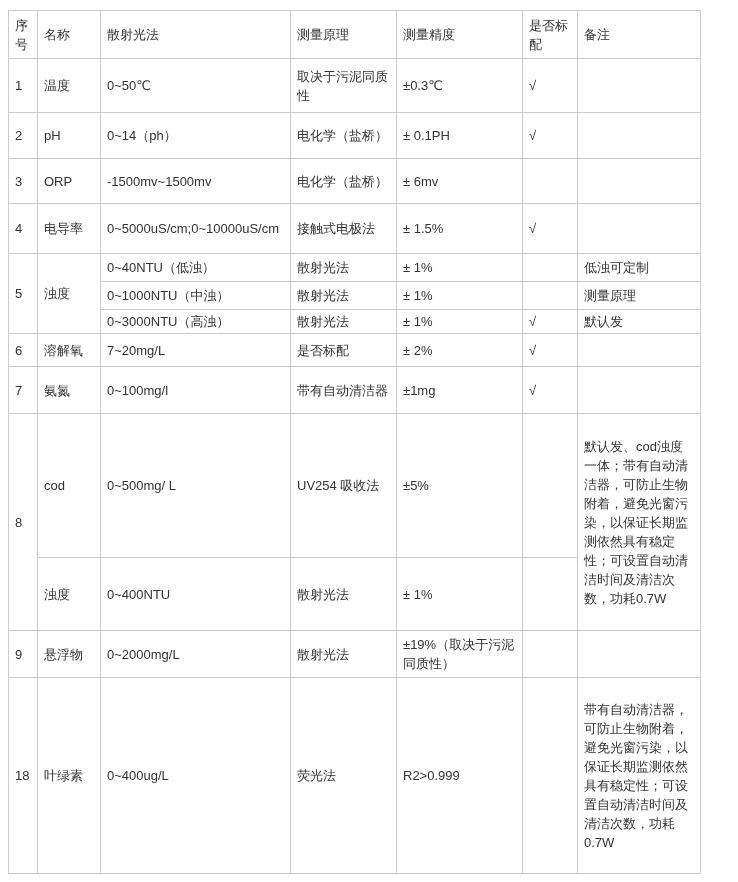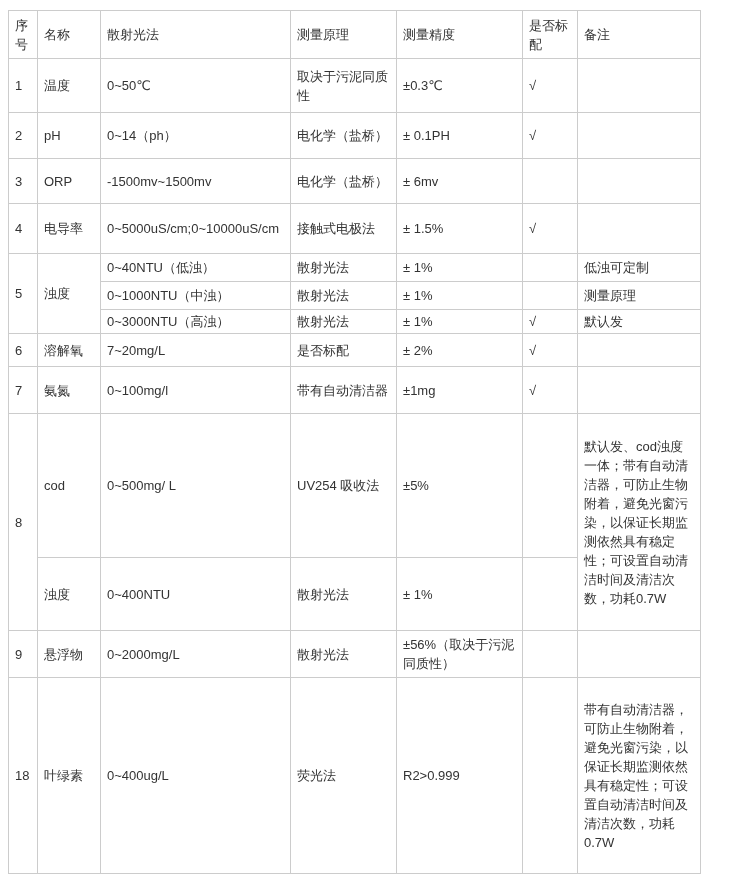--- a/index.html
+++ b/index.html
@@ -159,21 +159,21 @@
     <td>散射光法</td>
     <td>± 1%</td>
     <td></td>
   </tr>
 
   <tr style="height:47px">
     <td>9</td>
     <td>悬浮物</td>
     <td>0~2000mg/L</td>
     <td>散射光法</td>
-    <td>±56%（取决于污泥同质性）</td>
+    <td>±19%（取决于污泥同质性）</td>
     <td></td>
     <td></td>
   </tr>
 
   <tr style="height:196px">
     <td>18</td>
     <td>叶绿素</td>
     <td>0~400ug/L</td>
     <td>荧光法</td>
     <td>R2&gt;0.999</td>

